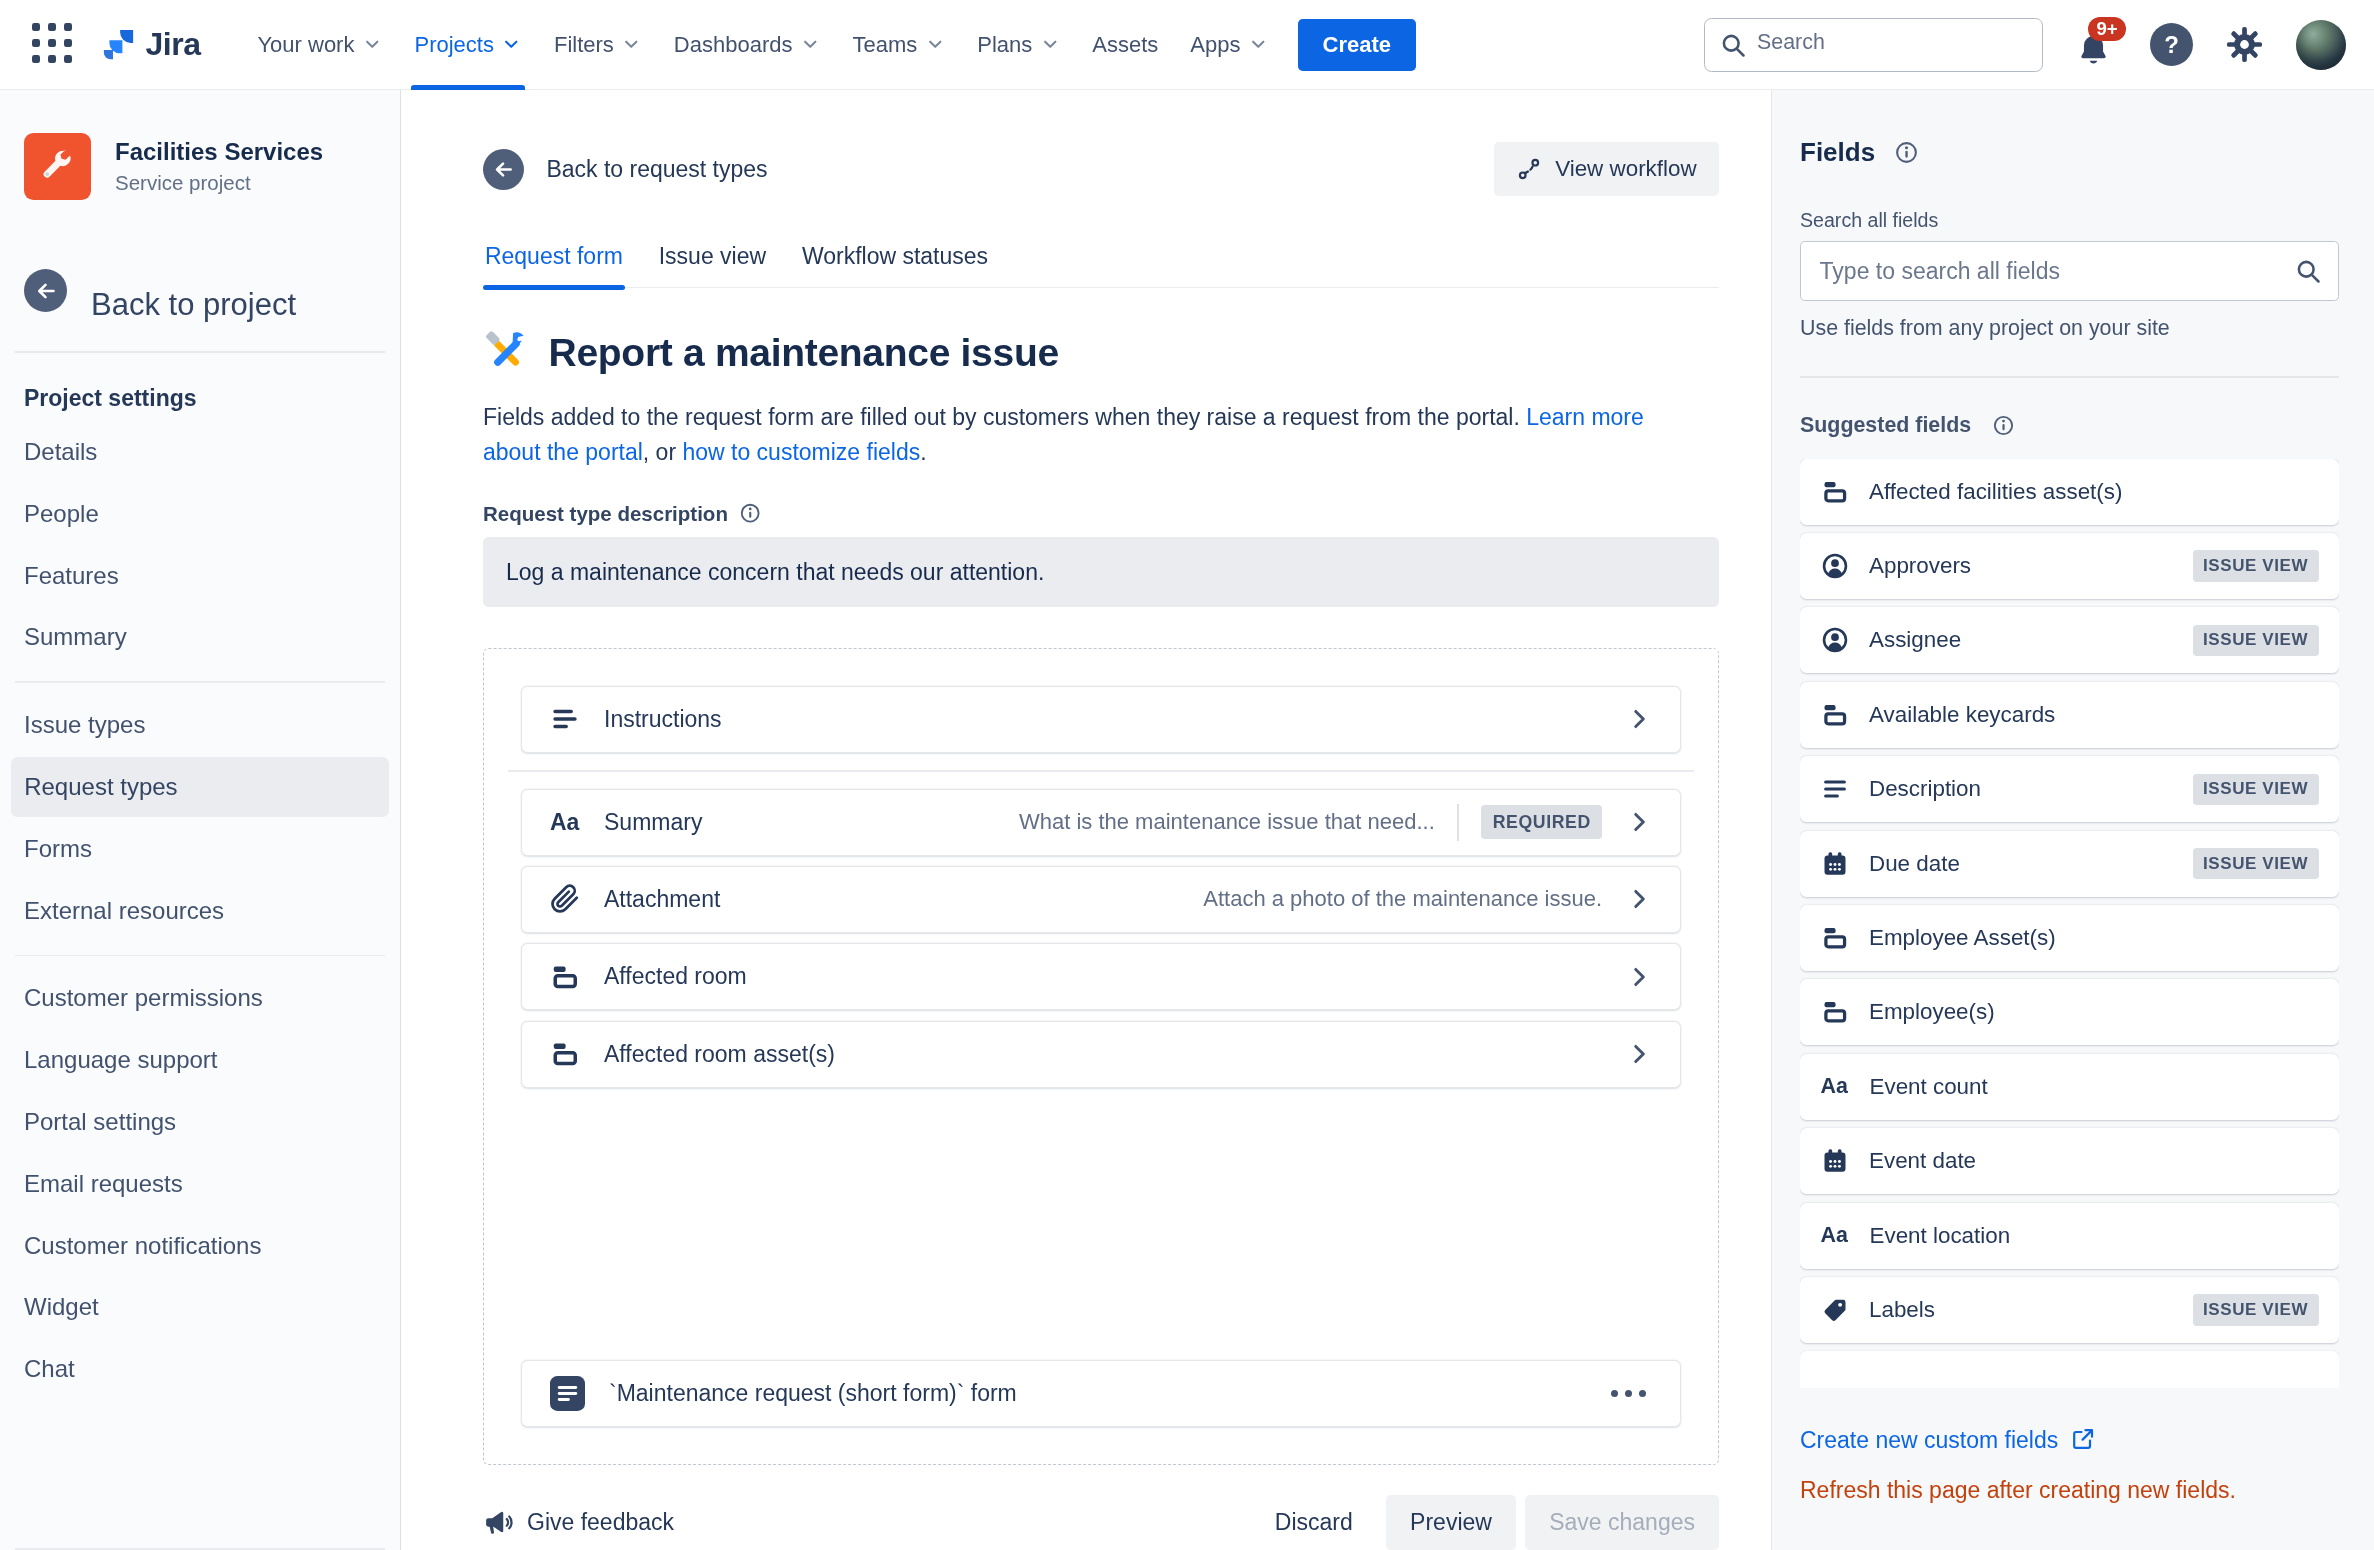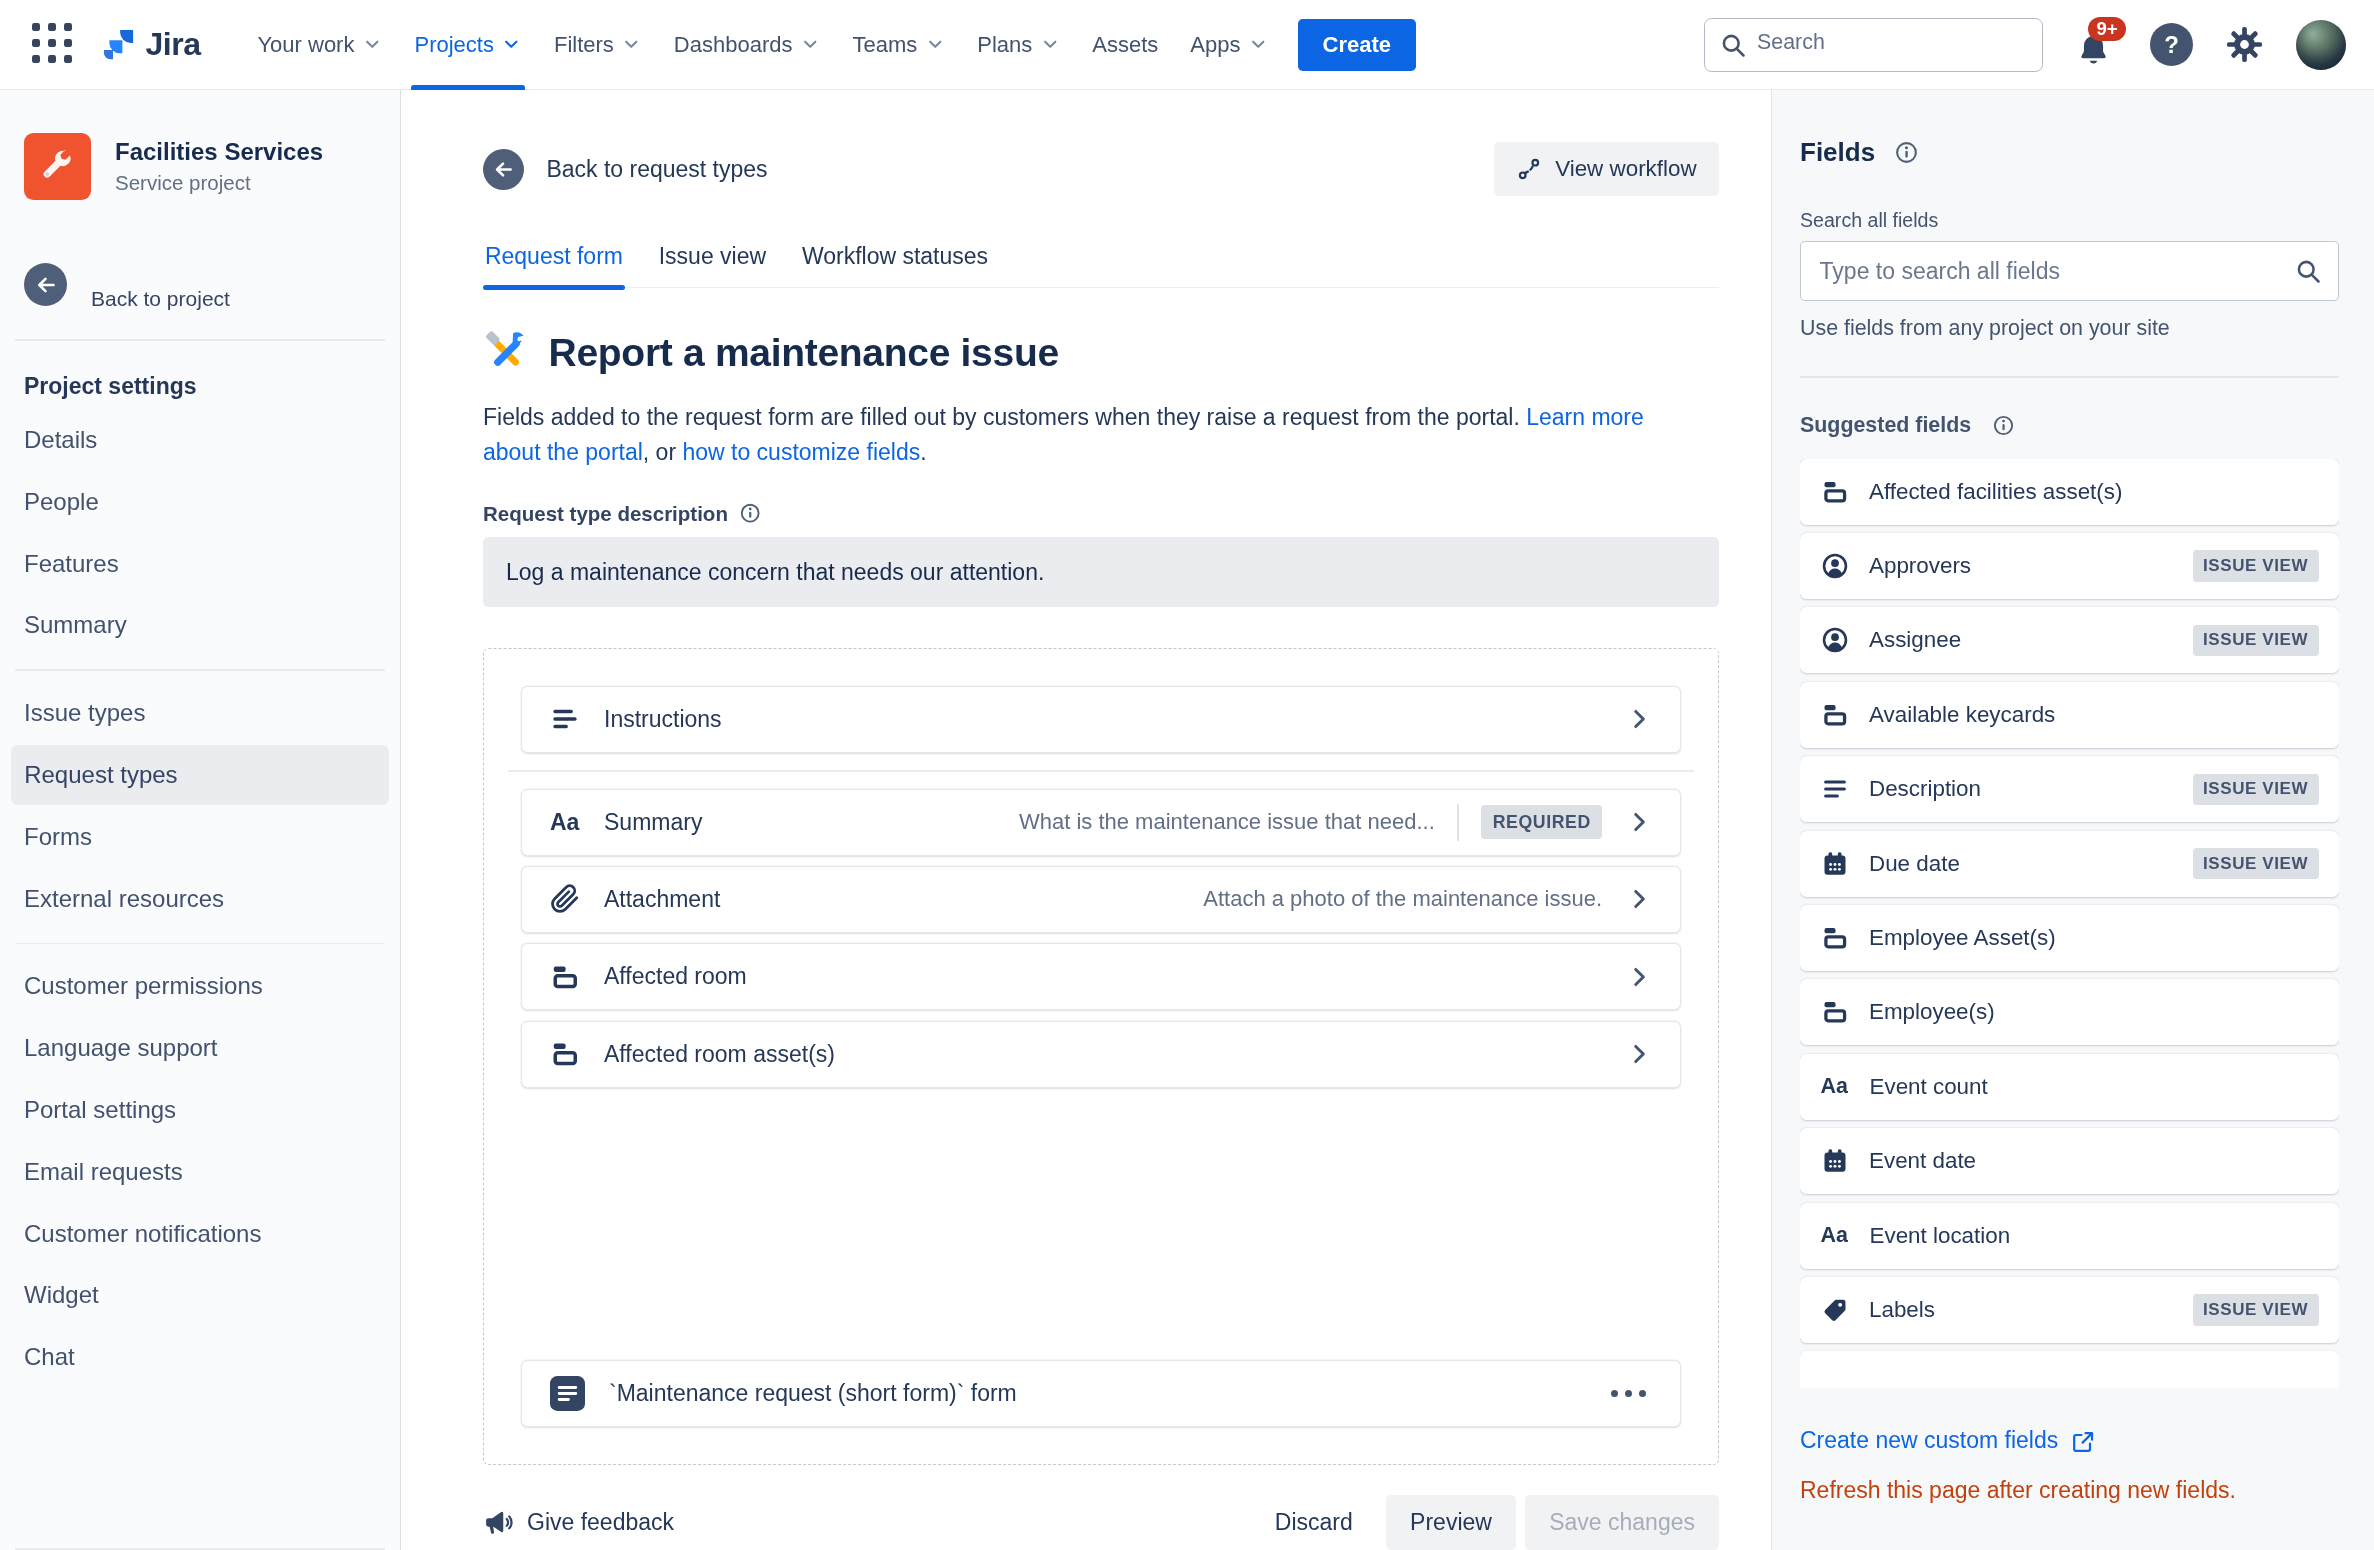--- a/index.html
+++ b/index.html
@@ -49,21 +49,21 @@
   .sidebar { width:401px; flex:0 0 401px; background:#FAFBFC; border-right:0.9px solid #DCDFE4;
     display:flex; flex-direction:column; padding-top:43px; }
   .proj { display:flex; align-items:center; gap:24px; padding:0 24px; }
   .proj-tile { width:67px; height:67px; border-radius:9.3px; background:#F0542E; flex:0 0 67px;
     display:flex; align-items:center; justify-content:center; }
   .proj-name { font-size:24px; font-weight:700; color:#172B4D; }
   .proj-type { font-size:20.5px; color:#626F86; margin-top:5.6px; }
   .back-row { display:flex; align-items:center; gap:24px; padding:0 24px; margin-top:58px; cursor:pointer; }
   .back-circle { width:43px; height:43px; border-radius:50%; background:#505F79;
     display:flex; align-items:center; justify-content:center; flex:0 0 43px; }
-  .back-label { font-size:21px; color:#344563;margin-top:29px; }
+  .back-label { font-size:31px; color:#344563;margin-top:29px; }
   .sb-div { height:1.9px; background:#E9EBEF; margin:28px 15px 0 15px; }
   .sb-heading { font-size:23px; font-weight:700; color:#253858; padding:32px 24px 9.3px 24px; }
   .sb-item { font-size:24px; color:#42526E; padding:16px 24px; margin:0.9px 0; cursor:pointer; }
   .sb-item.selected { background:#EBECF0; border-radius:6.5px; margin:0.9px 11.2px; padding:16px 13px; color:#344563; }
   .sb-spacer { flex:1; }
   .sb-foot-div { height:1.9px; background:#E9EBEF; margin:0 15px; }
   .sb-footnote { font-size:20.5px; color:#344563; padding:22.4px 24px 28px 24px; }
 
   
   .main { flex:1; background:#fff; display:flex; flex-direction:column; padding:52px 52px 0 82px; min-width:0; }
@@ -140,21 +140,21 @@
   .sug-title { font-size:21.4px; font-weight:600; color:#44546F; }
   .sug-title-row svg { width:23px; height:23px; color:#505F79; }
   .sug-list { margin-top:20.5px; display:flex; flex-direction:column; gap:8.4px; overflow:hidden; }
   .sgcard { display:flex; align-items:center; height:66px; flex:0 0 66px; background:#fff;
     border-radius:6.5px; box-shadow:0 0.9px 1.9px rgba(9,30,66,.2); padding:0 20.5px; cursor:grab; }
   .sgcard .icn { width:28px; height:28px; color:#253858; flex:0 0 28px; }
   .sgcard .slabel { font-size:22.4px; color:#253858; margin-left:20.5px; white-space:nowrap; }
   .iv-badge { margin-left:auto; background:#DCDFE4; color:#44546F; font-size:17px; font-weight:700;
     letter-spacing:0.6px; border-radius:3.7px; padding:5.6px 10.3px; white-space:nowrap; }
   .sgcard.partial { height:37px; flex:0 0 37px; border-radius:6.5px 6.5px 0 0; box-shadow:0 0.9px 1.9px rgba(9,30,66,.12); }
-  .fp-create { margin-top:39px; display:flex; align-items:flex-end; gap:13px; font-size:23px;
+  .fp-create { margin-top:39px; display:flex; align-items:flex-start; gap:13px; font-size:23px;
     color:#0C66E4; cursor:pointer; }
   .fp-create svg { width:24px; height:24px; color:#0C66E4; }
   .fp-refresh { margin-top:22.4px; font-size:23px; color:#c2410c; }
 
   .aa { font-weight:700; font-size:23px; color:#253858; line-height:1; flex:0 0 auto; width:37px; }
   .sg-aa { width:32px; font-size:21.4px; }
 </style>
 </head>
 <body>
 

